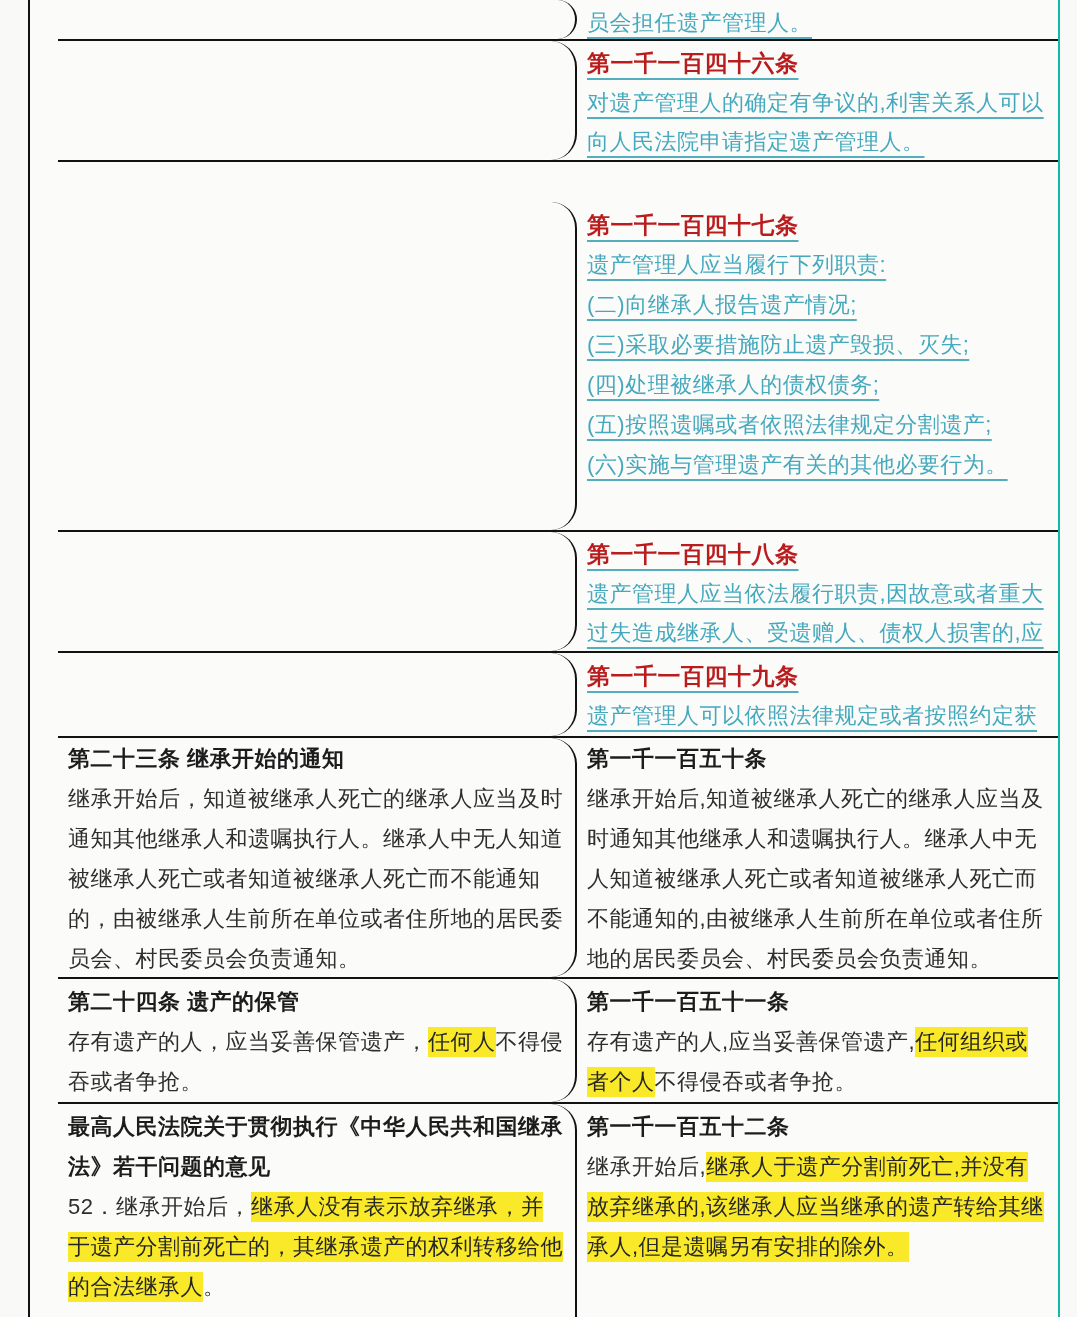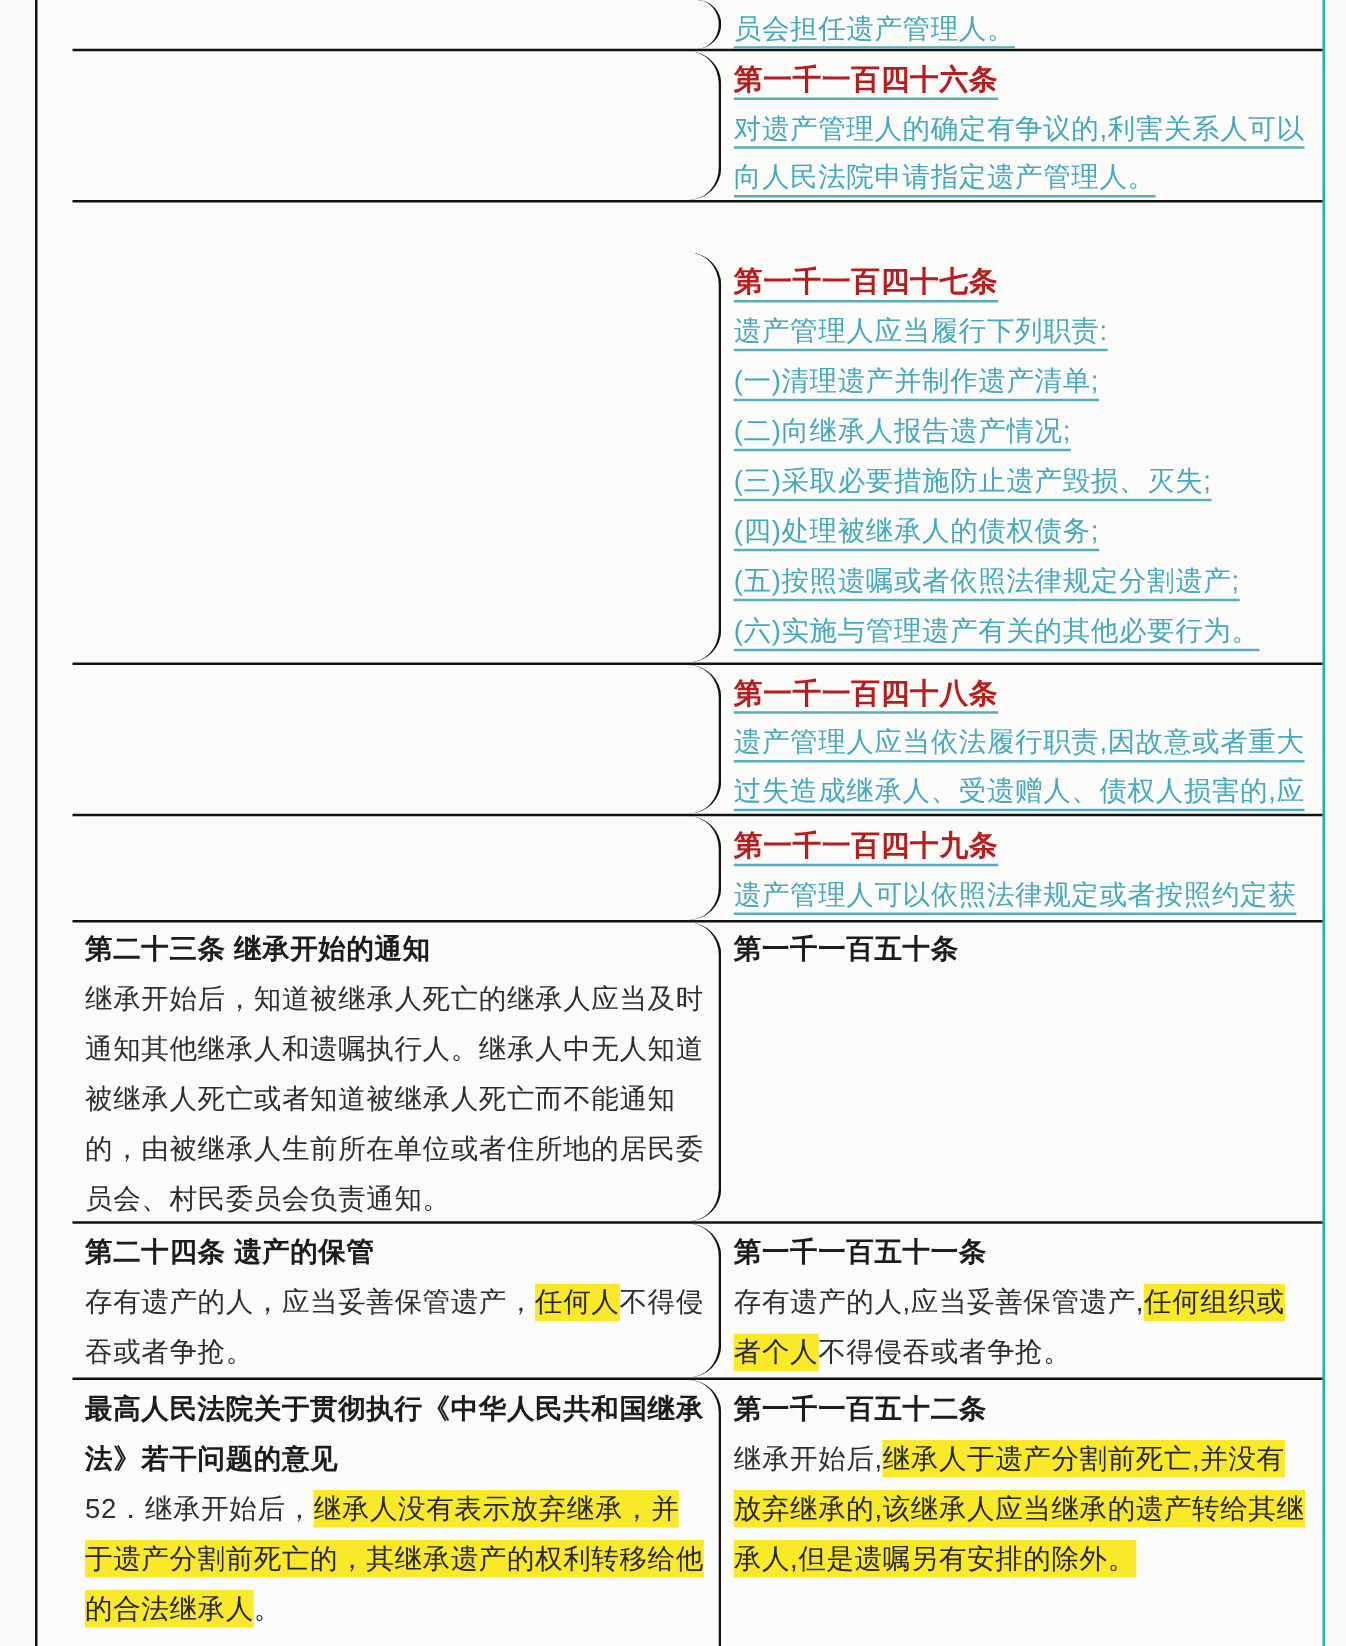--- a/index.html
+++ b/index.html
@@ -71,21 +71,20 @@
         <p class="teal ttl">第一千一百四十六条</p>
         <p class="teal">对遗产管理人的确定有争议的,利害关系人可以向人民法院申请指定遗产管理人。</p>
       </div>
     </div>
 
     <div class="row r3">
       <div class="cell cl"></div>
       <div class="cell cr">
         <p class="teal ttl">第一千一百四十七条</p>
         <p class="teal">遗产管理人应当履行下列职责:</p>
-        <p class="teal">(一)清理遗产并制作遗产清单;</p>
         <p class="teal">(二)向继承人报告遗产情况;</p>
         <p class="teal">(三)采取必要措施防止遗产毁损、灭失;</p>
         <p class="teal">(四)处理被继承人的债权债务;</p>
         <p class="teal">(五)按照遗嘱或者依照法律规定分割遗产;</p>
         <p class="teal">(六)实施与管理遗产有关的其他必要行为。</p>
       </div>
     </div>
 
     <div class="row r4">
       <div class="cell cl"></div>
@@ -103,20 +102,21 @@
       </div>
     </div>
 
     <div class="row r6">
       <div class="cell cl">
         <p class="blk ttl">第二十三条  继承开始的通知</p>
         <p class="blk">继承开始后，知道被继承人死亡的继承人应当及时通知其他继承人和遗嘱执行人。继承人中无人知道被继承人死亡或者知道被继承人死亡而不能通知的，由被继承人生前所在单位或者住所地的居民委员会、村民委员会负责通知。</p>
       </div>
       <div class="cell cr">
         <p class="blk ttl">第一千一百五十条</p>
+        <p class="blk">继承开始后,知道被继承人死亡的继承人应当及时通知其他继承人和遗嘱执行人。继承人中无人知道被继承人死亡或者知道被继承人死亡而不能通知的,由被继承人生前所在单位或者住所地的居民委员会、村民委员会负责通知。</p>
       </div>
     </div>
 
     <div class="row r7">
       <div class="cell cl">
         <p class="blk ttl">第二十四条  遗产的保管</p>
         <p class="blk"><span>存有遗产的人，应当妥善保管遗产，</span><mark class="hl">任何人</mark><span>不得侵吞或者争抢。</span></p>
       </div>
       <div class="cell cr">
         <p class="blk ttl">第一千一百五十一条</p>

